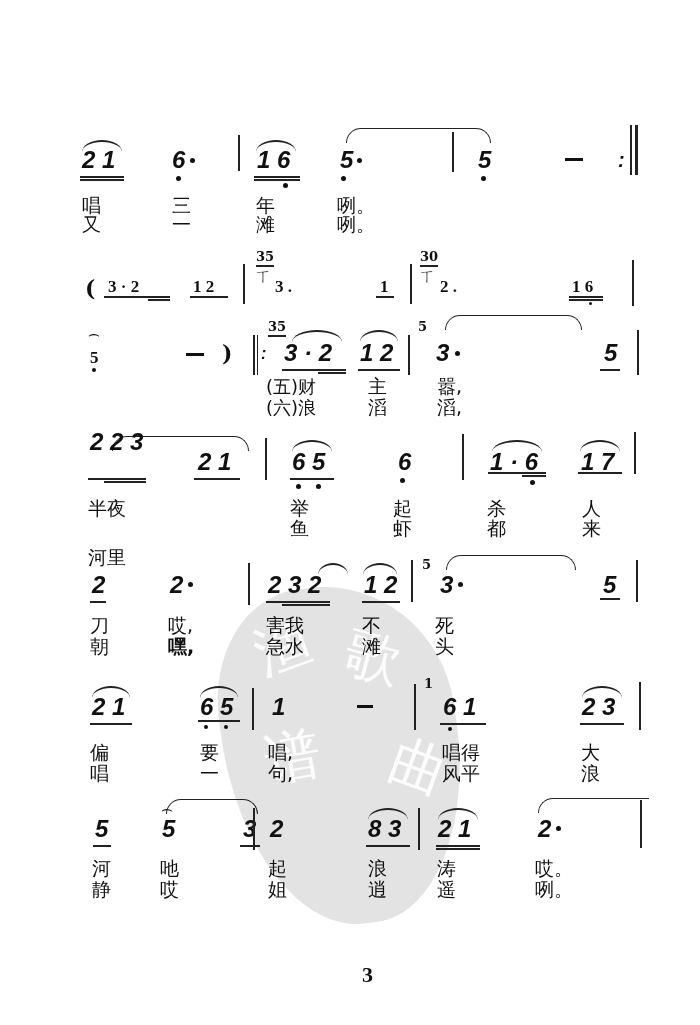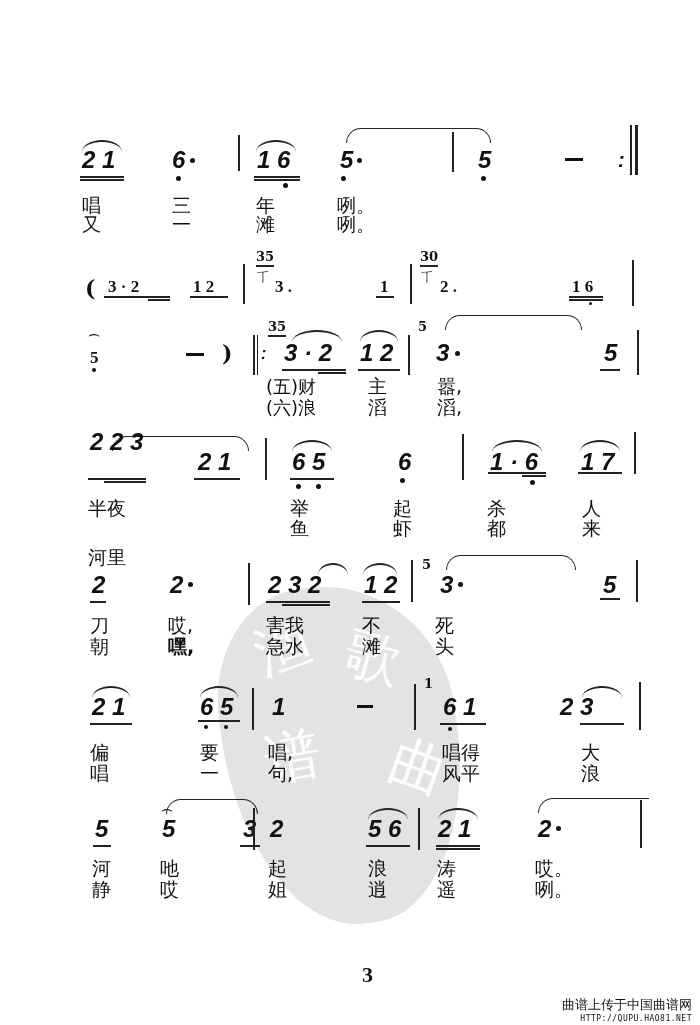--- a/index.html
+++ b/index.html
@@ -219,21 +219,21 @@
     <div class="dot" style="left:224px;top:725px;width:4px;height:4px;"></div>
     <div class="bar" style="left:252px;top:688px;height:42px;"></div>
     <div class="n" style="left:272px;top:695px;">1</div>
     <div class="dash" style="left:357px;top:705px;width:16px;"></div>
     <div class="bar" style="left:414px;top:684px;height:46px;"></div>
     <div class="gr" style="left:424px;top:677px;">1</div>
     <div class="n" style="left:443px;top:695px;">6 1</div>
     <div class="ul" style="left:440px;top:723px;width:46px;"></div>
     <div class="dot" style="left:448px;top:727px;width:4px;height:4px;"></div>
     <div class="slur" style="left:582px;top:686px;width:40px;"></div>
-    <div class="n" style="left:560px;top:695px;">2 3</div>
+    <div class="n" style="left:582px;top:695px;">2 3</div>
     <div class="ul" style="left:580px;top:723px;width:44px;"></div>
     <div class="bar" style="left:639px;top:682px;height:48px;"></div>
 
     <div class="ly" style="left:90px;top:742px;">偏</div>
     <div class="ly" style="left:200px;top:742px;">要</div>
     <div class="ly" style="left:268px;top:742px;">唱,</div>
     <div class="ly" style="left:442px;top:742px;">唱得</div>
     <div class="ly" style="left:581px;top:742px;">大</div>
     <div class="ly" style="left:90px;top:763px;">唱</div>
     <div class="ly" style="left:200px;top:763px;">一</div>
@@ -246,21 +246,21 @@
     <div class="n" style="left:95px;top:817px;">5</div>
     <div class="ul" style="left:93px;top:845px;width:18px;"></div>
     <div class="ns" style="left:161px;top:806px;font-size:12px;">⌒</div>
     <div class="tie" style="left:166px;top:799px;width:90px;"></div>
     <div class="n" style="left:162px;top:817px;">5</div>
     <div class="n" style="left:243px;top:817px;">3</div>
     <div class="ul" style="left:240px;top:845px;width:20px;"></div>
     <div class="bar" style="left:253px;top:808px;height:42px;"></div>
     <div class="n" style="left:270px;top:817px;">2</div>
     <div class="slur" style="left:368px;top:808px;width:40px;"></div>
-    <div class="n" style="left:368px;top:817px;">5 6</div>
+    <div class="n" style="left:368px;top:817px;">8 3</div>
     <div class="ul" style="left:366px;top:845px;width:44px;"></div>
     <div class="bar" style="left:418px;top:808px;height:42px;"></div>
     <div class="slur" style="left:438px;top:808px;width:40px;"></div>
     <div class="n" style="left:438px;top:817px;">2 1</div>
     <div class="ul" style="left:436px;top:845px;width:44px;"></div>
     <div class="ul" style="left:436px;top:848px;width:44px;"></div>
     <div class="tie" style="left:538px;top:798px;width:110px;border-right:none;border-radius:20px 0 0 0;"></div>
     <div class="n" style="left:538px;top:817px;">2</div>
     <div class="dot" style="left:556px;top:826px;"></div>
     <div class="bar" style="left:640px;top:800px;height:48px;"></div>
@@ -274,17 +274,13 @@
     <div class="ly" style="left:92px;top:879px;">静</div>
     <div class="ly" style="left:160px;top:879px;">哎</div>
     <div class="ly" style="left:268px;top:879px;">姐</div>
     <div class="ly" style="left:368px;top:879px;">逍</div>
     <div class="ly" style="left:437px;top:879px;">遥</div>
     <div class="ly" style="left:535px;top:879px;">咧。</div>
   </div>
 
   <div class="pagenum">3</div>
 
-  <div class="credit">
-    <div>曲谱上传于中国曲谱网</div>
-    <div class="credit-url">HTTP://QUPU.HAO81.NET</div>
-  </div>
 </div>
 
 </body></html>

